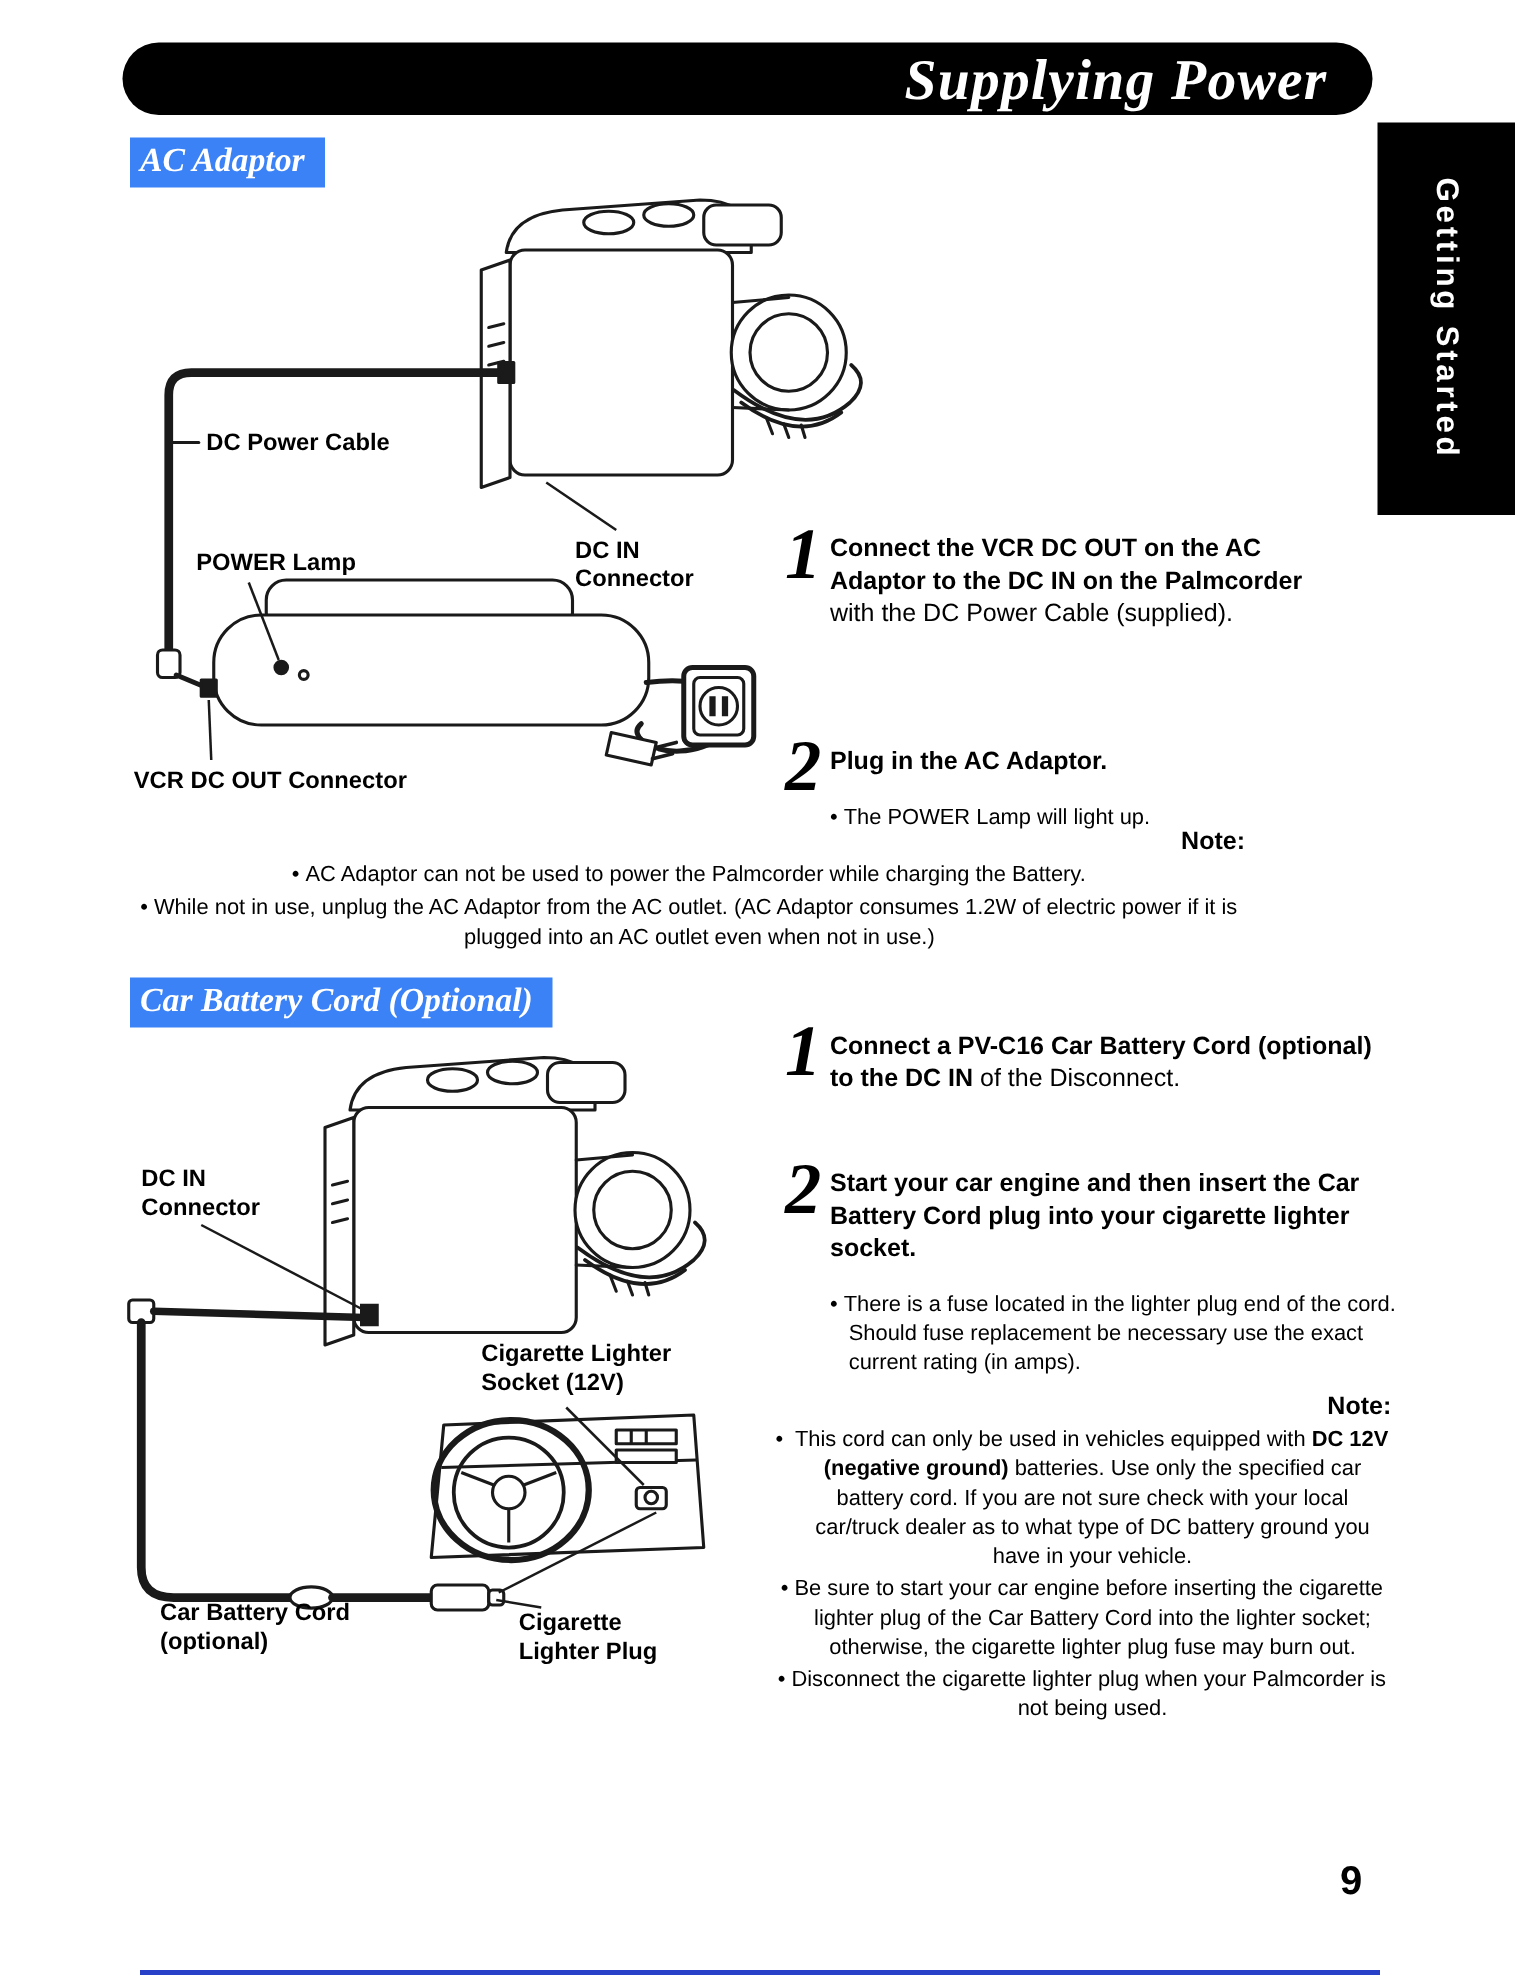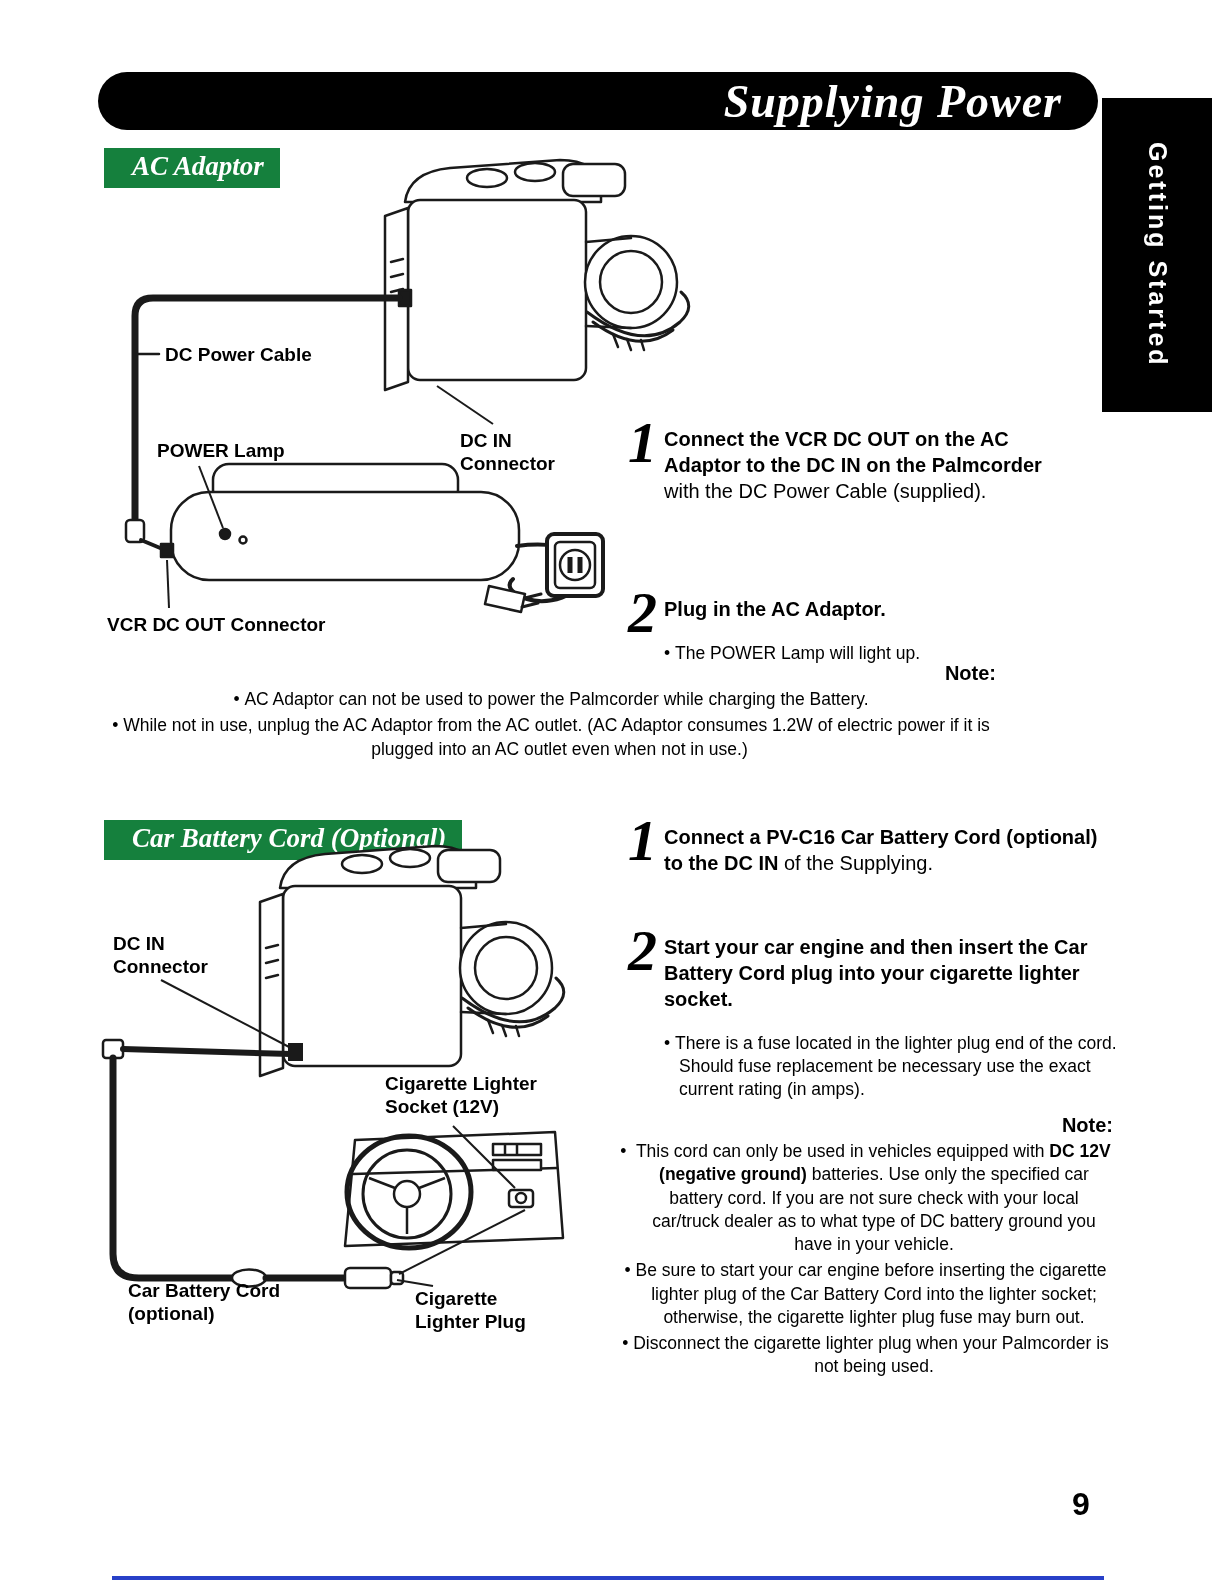--- a/index.html
+++ b/index.html
@@ -1,29 +1,29 @@
 <!DOCTYPE html>
 <html><head>
 <meta charset="utf-8">
 <style>
   html,body{margin:0;padding:0;background:#e8e8e8;}
   .page{position:relative;width:1225px;height:1585px;background:#fff;color:#000;
         font-family:"Liberation Sans",sans-serif;overflow:hidden;margin:0 auto;}
-  .serif-it{font-family:"Liberation Serif",serif;font-style:italic;font-weight:bold;margin-top:38px;}
+  .serif-it{font-family:"Liberation Serif",serif;font-style:italic;font-weight:bold;}
 
   .banner{position:absolute;left:98px;top:34px;width:1000px;height:58px;background:#000;
           border-radius:30px;display:flex;justify-content:flex-end;align-items:center;
           padding-right:36px;box-sizing:border-box;color:#fff;font-size:46px;letter-spacing:1px;}
 
   .side-tab{position:absolute;left:1102px;top:98px;width:110px;height:314px;background:#000;
             display:flex;justify-content:center;align-items:center;}
   .side-tab-text{writing-mode:vertical-rl;color:#fff;font-weight:bold;font-size:25px;letter-spacing:3px;}
 
-  .sec-header{position:absolute;background:#15803d;color:#fff;font-size:27px;
-              padding:3px 16px 6px 28px;white-space:nowrap;}
+  .sec-header{position:absolute;background:#3b82f6;color:#fff;font-size:27px;
+              padding:3px 16px 6px 8px;white-space:nowrap;}
 
   .figure{position:absolute;}
   .ac-figure{left:95px;top:148px;width:630px;height:530px;}
   .car-figure{left:95px;top:828px;width:530px;height:560px;}
   .figure svg{position:absolute;left:0;top:0;}
   .fig-label{position:absolute;font-weight:bold;font-size:19px;line-height:1.2;white-space:pre-line;}
 
   .step{position:absolute;display:flex;align-items:flex-start;}
   .step .num{font-family:"Liberation Serif",serif;font-style:italic;font-weight:bold;
              font-size:58px;line-height:50px;margin-right:9px;flex:0 0 auto;letter-spacing:-2px;}
@@ -216,21 +216,21 @@
 Socket (12V)</div>
     <div class="fig-label" style="left:33px;top:452px;">Car Battery Cord
 (optional)</div>
     <div class="fig-label" style="left:320px;top:460px;">Cigarette
 Lighter Plug</div>
   </div>
 
   <div class="step" style="left:628px;top:816px;width:480px;">
     <span class="num">1</span>
     <div class="body">
-      <span>Connect a PV-C16 Car Battery Cord (optional) to the DC IN</span><span class="normal"> of the Supplying.</span>
+      <span>Connect a PV-C16 Car Battery Cord (optional) to the DC IN</span><span class="normal"> of the Disconnect.</span>
     </div>
   </div>
 
   <div class="step" style="left:628px;top:926px;width:490px;">
     <span class="num">2</span>
     <div class="body">
       <span>Start your car engine </span><span class="ul">and then</span><span> insert the Car Battery Cord plug into your cigarette lighter socket.</span>
       <div class="sub-bullet">There is a fuse located in the lighter plug end of the cord.</div>
       <div class="sub-cont">Should fuse replacement be necessary use the exact current rating (in amps).</div>
     </div>

